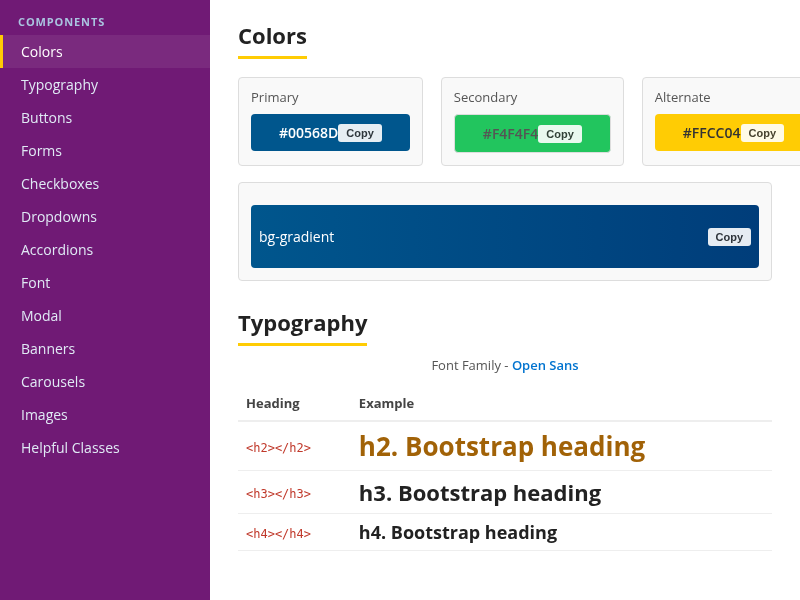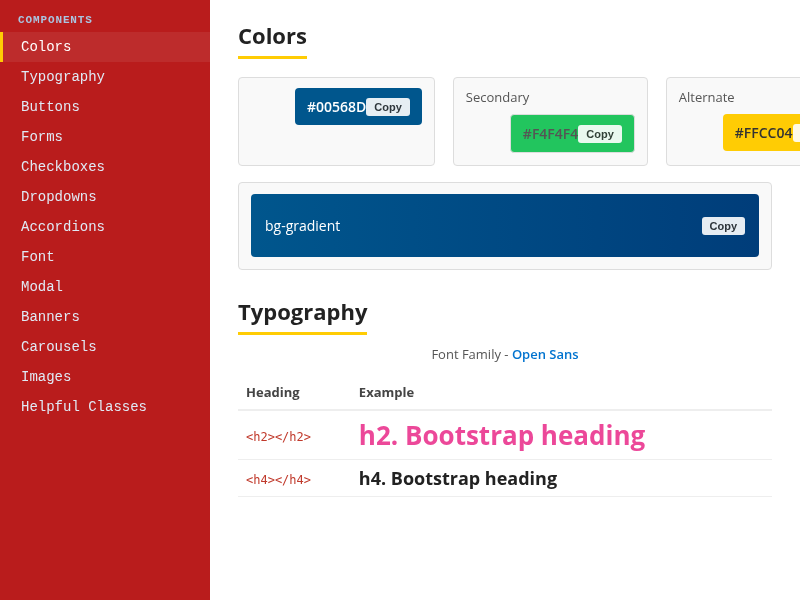--- a/index.html
+++ b/index.html
@@ -2,26 +2,25 @@
 <html><head>
   <meta charset="utf-8">
   <style>
     * { box-sizing: border-box; margin: 0; padding: 0; }
     body { font-family: 'Open Sans', Arial, sans-serif; display: flex; height: 600px; width: 800px; overflow: hidden; background: #fff; font-size: 14px; }
 
     
     #sidebar {
       width: 210px;
       min-width: 210px;
-      background: #b91c1c;
+      background: #701a75;
       color: #fff;
       padding: 0;
       overflow-y: auto;
       height: 600px;
-      font-family: Liberation Mono, monospace;
     }
     .sidebar-section-label {
       font-size: 11px;
       font-weight: 700;
       color: #aac4e0;
       letter-spacing: 0.08em;
       padding: 14px 18px 6px 18px;
       text-transform: uppercase;
     }
     .sidebar-item {
@@ -75,24 +74,23 @@
     .color-card-label {
       font-size: 13px;
       color: #555;
       margin-bottom: 8px;
     }
     .color-swatch {
       display: flex;
       align-items: center;
       justify-content: space-between;
       border-radius: 4px;
-      padding: 9px 12px;
+      padding: 9px 28px;
       font-size: 14px;
       font-weight: 600;
-      margin-left: 44px;
     }
     .color-swatch.primary { background: #00568D; color: #fff; }
     .color-swatch.secondary { background: #22c55e; color: #555; border: 1px solid #ddd; }
     .color-swatch.alternate { background: #FFCC04; color: #333; }
 
     .copy-btn {
       font-size: 11px;
       font-weight: 600;
       background: #fff;
       color: #333;
@@ -107,27 +105,27 @@
     .gradient-card {
       border: 1px solid #ddd;
       border-radius: 4px;
       padding: 10px 12px 12px 12px;
       background: #f9f9f9;
       margin-bottom: 26px;
     }
     .gradient-swatch {
       background: linear-gradient(to right, #00568D, #003d7a);
       border-radius: 4px;
-      padding: 22px 14px;
+      padding: 22px 8px;
       color: #fff;
       font-size: 14px;
       display: flex;
       align-items: center;
       justify-content: space-between;
-      margin-top: 1px;
+      margin-top: 12px;
       position: relative;
     }
 
     
     .section-title-typography {
       font-size: 22px;
       font-weight: 700;
       color: #222;
       border-bottom: 3px solid #FFCC04;
       padding-bottom: 6px;
@@ -163,21 +161,21 @@
       padding: 6px 8px;
       border-bottom: 1px solid #eee;
       vertical-align: middle;
     }
     .tag-code {
       font-family: monospace;
       font-size: 12px;
       color: #c0392b;
     }
     .h1-demo { font-size: 32px; font-weight: 700; color: #222; }
-    .h2-demo { font-size: 26px; font-weight: 700; color: #ec4899; }
+    .h2-demo { font-size: 26px; font-weight: 700; color: #a16207; }
     .h3-demo { font-size: 22px; font-weight: 700; color: #222; }
     .h4-demo { font-size: 18px; font-weight: 700; color: #222; }
   </style>
 </head>
 <body>
 
 <nav id="sidebar">
   <div class="sidebar-section-label">COMPONENTS</div>
 
   <a class="sidebar-item active">Colors</a>
@@ -196,20 +194,21 @@
 </nav>
 
 <main id="main">
 
   <div>
     <span class="section-title">Colors</span>
 
     <div class="color-cards-row">
 
       <div class="color-card">
+        <div class="color-card-label">Primary</div>
         <div class="color-swatch primary">
           <span>#00568D</span>
           <button class="copy-btn">Copy</button>
         </div>
       </div>
 
       <div class="color-card">
         <div class="color-card-label">Secondary</div>
         <div class="color-swatch secondary">
           <span>#F4F4F4</span>
@@ -247,20 +246,24 @@
           <th>Heading</th>
           <th>Example</th>
         </tr>
       </thead>
       <tbody id="typo-tbody">
           <tr>
             <td><span class="tag-code">&lt;h2&gt;&lt;/h2&gt;</span></td>
             <td class="h2-demo">h2. Bootstrap heading</td>
           </tr>
           <tr>
+            <td><span class="tag-code">&lt;h3&gt;&lt;/h3&gt;</span></td>
+            <td class="h3-demo">h3. Bootstrap heading</td>
+          </tr>
+          <tr>
             <td><span class="tag-code">&lt;h4&gt;&lt;/h4&gt;</span></td>
             <td class="h4-demo">h4. Bootstrap heading</td>
           </tr>
         </tbody>
     </table>
   </div>
 
 </main>
 
 </body></html>

